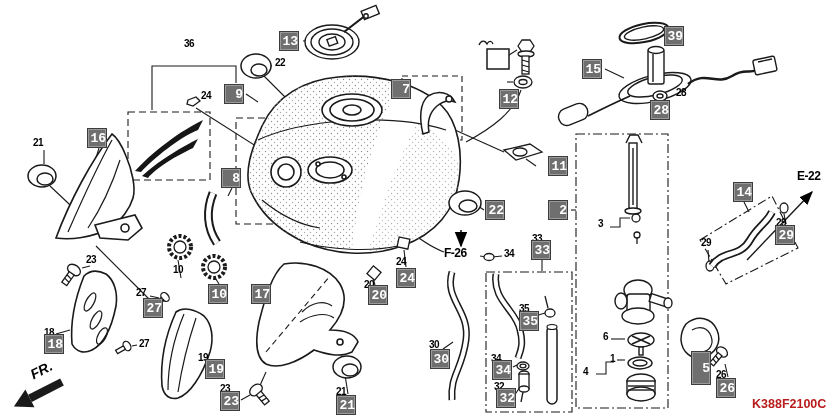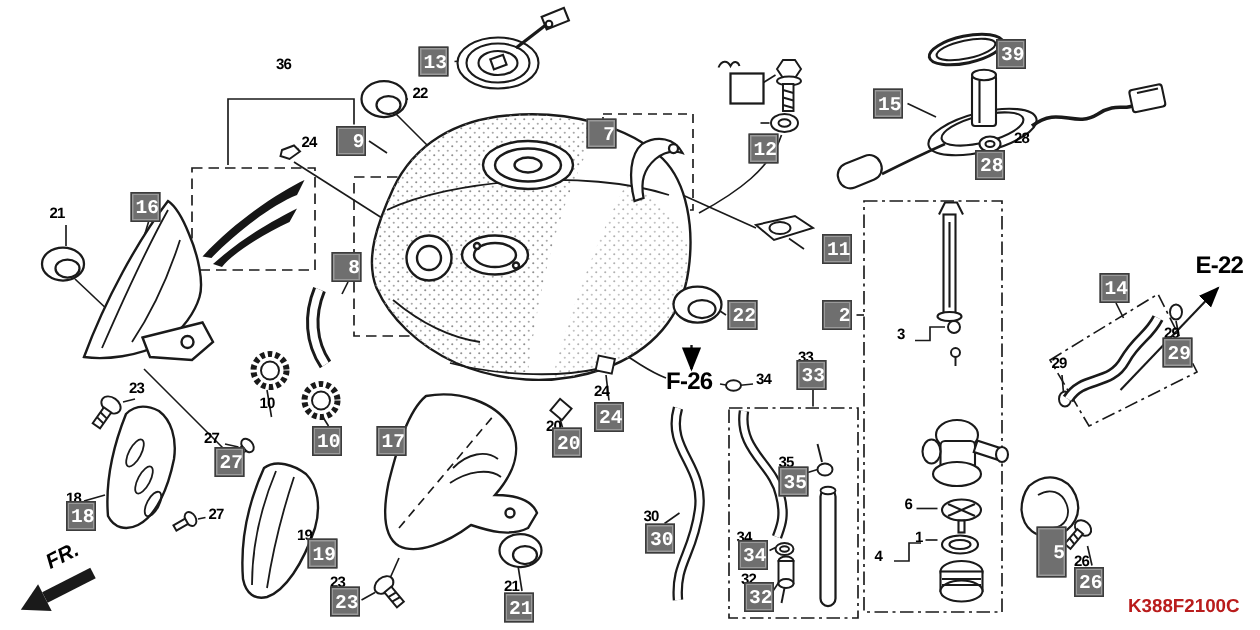--- a/index.html
+++ b/index.html
@@ -7,21 +7,21 @@
        font-family:"Liberation Sans",sans-serif;}
   .stage{position:absolute;inset:0;}
   svg{position:absolute;left:0;top:0;}
   .layer{position:absolute;inset:0;pointer-events:none;}
   .plain-label{position:absolute;font-weight:bold;font-size:10px;color:var(--label-text,#000);
        letter-spacing:-0.5px;white-space:nowrap;}
   .badge{position:absolute;width:20px;height:20px;line-height:20px;text-align:right;
        background:var(--badge-bg,#6f6f6f);color:var(--badge-text,#fff);
        border:1px solid var(--badge-border,#3c3c3c);box-shadow:inset 0 0 0 1px #9a9a9a;
        font-weight:bold;font-size:13px;box-sizing:border-box;font-family:Liberation Mono, monospace;}
-  .ref-bold{position:absolute;font-weight:bold;font-size:16px;color:#000;letter-spacing:-0.5px;}
+  .ref-bold{position:absolute;font-weight:bold;font-size:12px;color:#000;letter-spacing:-0.5px;}
   .fr-label{position:absolute;left:30px;top:362px;font-weight:bold;font-style:italic;
        font-size:14px;transform:rotate(-27deg);color:#000;}
   .code{position:absolute;left:752px;top:397px;font-weight:bold;font-size:12.5px;color:#b91c1c;
        letter-spacing:0px;}
 </style>
 </head>
 <body>
 
 <div class="stage">
 

